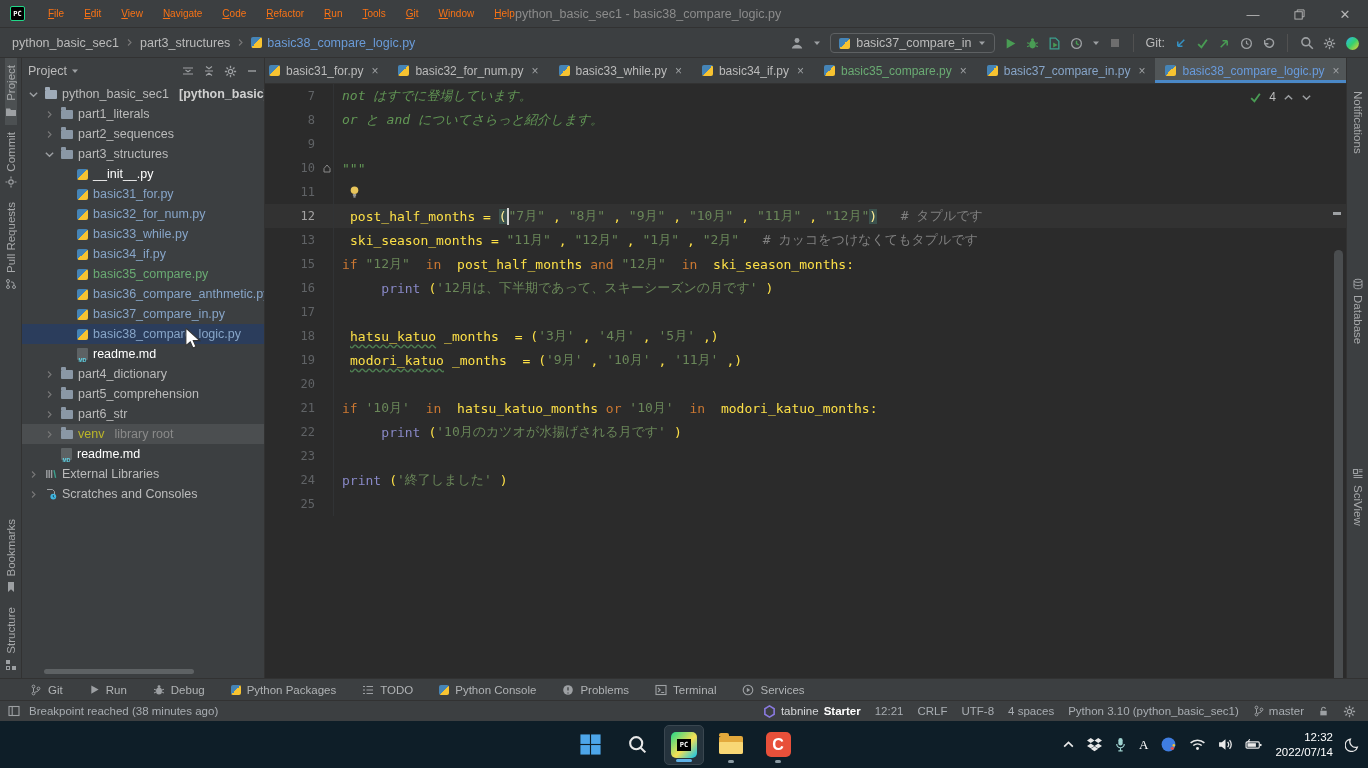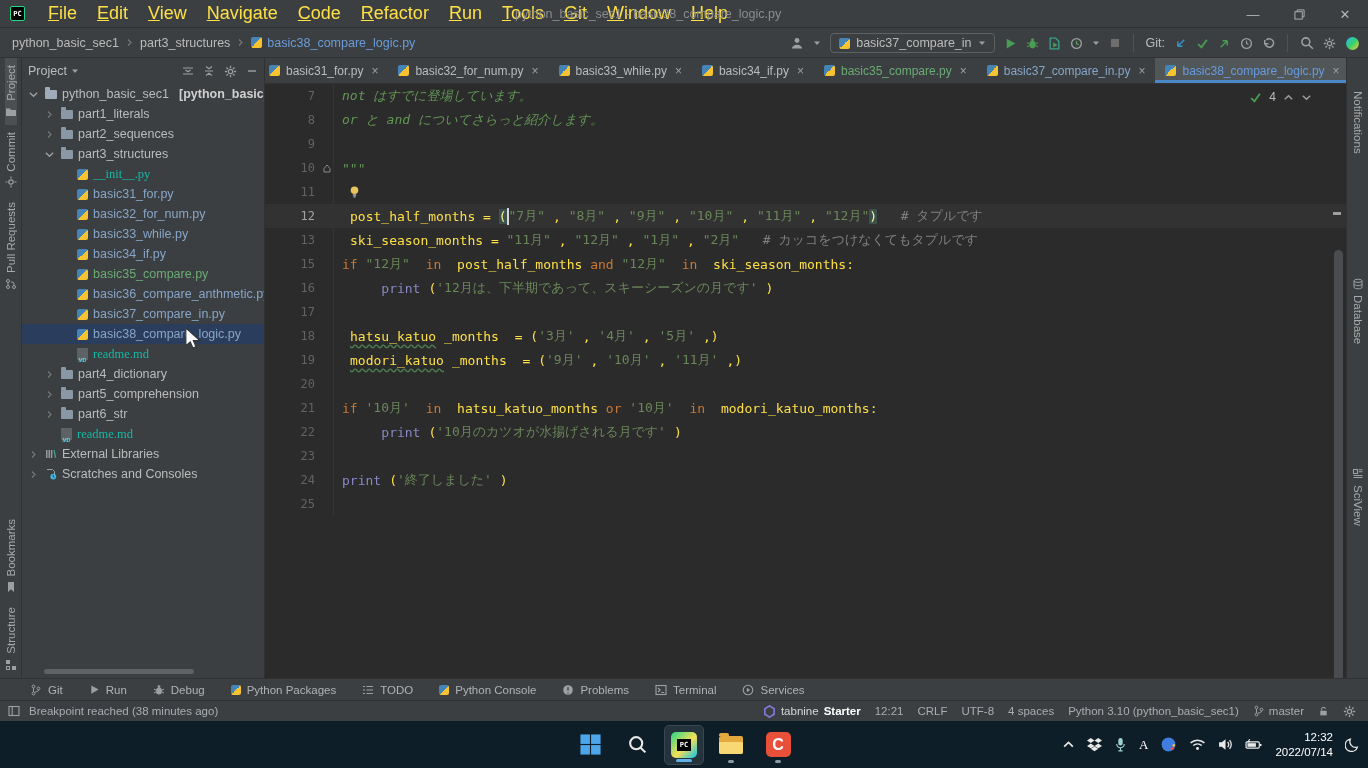--- a/index.html
+++ b/index.html
@@ -8,21 +8,21 @@
   #app{position:relative;width:1368px;height:541px;background:#3c3f41;color:#bbbbbb;}
   .ic{display:inline-flex;align-items:center;justify-content:center;vertical-align:middle;line-height:0;}
 
   
   #titlebar{position:absolute;left:0;top:0;width:1368px;height:28px;background:#3c3f41;
     display:flex;align-items:center;border-bottom:1px solid #323232;}
   #app-logo{width:15px;height:15px;margin:0 14px 0 10px;border:1.5px solid #21d789;border-radius:2px;
     background:#000;color:#fff;font-size:7px;font-weight:bold;display:flex;align-items:center;justify-content:center;
     font-family:"DejaVu Sans Mono",monospace;}
   #menus{display:flex;gap:2px;}
-  .menu-item{display:inline-block;padding:3px 9px;font-size:18px;color:#fde047;border-radius:3px;}
+  .menu-item{display:inline-block;padding:3px 9px;font-size:10px;color:#f97316;border-radius:3px;}
   .menu-item::first-letter{text-decoration:underline;}
   #win-title{position:absolute;left:515px;top:0;height:28px;display:flex;align-items:center;
     font-size:12.5px;color:#8c8c8c;}
   #win-controls{position:absolute;right:0;top:0;height:28px;display:flex;}
   .win-btn{width:46px;height:28px;display:flex;align-items:center;justify-content:center;color:#b6b6b6;font-size:13px;}
 
   
   #toolbar{position:absolute;left:0;top:28px;width:1368px;height:30px;background:#3c3f41;
     display:flex;align-items:center;border-bottom:1px solid #323232;}
   #breadcrumbs{display:flex;align-items:center;gap:6px;padding-left:12px;font-size:12.5px;}
@@ -51,21 +51,21 @@
   #project-header .title{display:flex;align-items:center;gap:4px;}
   #project-header .hdr-icons{margin-left:auto;display:flex;gap:9px;align-items:center;}
   #tree{font-size:12.5px;}
   .trow{height:20px;display:flex;align-items:center;gap:5px;white-space:nowrap;position:relative;}
   .trow .chev{width:14px;flex:0 0 14px;display:flex;justify-content:center;}
   .trow.selected{background:#2b3d5c;}
   .trow.hovered{background:#4b4e50;}
   .t-label{color:#bbbbbb;}
   .f-mod{color:#87a5c8;}
   .f-add{color:#6aab73;}
-  .f-plain{color:#14b8a6;font-family:Liberation Serif, serif;}
+  .f-plain{color:#ffffff;}
   .f-exc{color:#bbb529;}
   .t-suffix{color:#8a8a8a;margin-left:5px;}
   .t-suffix.bold{color:#d0d0d0;font-weight:bold;}
   #ptree-hscroll{position:absolute;left:22px;bottom:4px;width:150px;height:5px;background:#5e6264;border-radius:3px;}
 
   
   .i-folder{width:12px;height:9px;background:#8a97a5;border-radius:1px;position:relative;display:inline-block;flex:0 0 12px;}
   .i-folder::before{content:"";position:absolute;top:-3px;left:0;width:5px;height:3px;background:inherit;border-radius:1px 1px 0 0;}
   .i-folder.root{background:#9fabb8;}
   .i-py{width:11px;height:11px;border-radius:2px;flex:0 0 11px;
@@ -531,20 +531,32 @@
           <span class="chev">
             <svg viewBox="0 0 12 12" width="9" height="9">
               <path d="M4 2l4 4-4 4" fill="none" stroke="#787878" stroke-width="1.5"></path>
             </svg>
           </span>
           <span class="ic">
             <span class="i-folder"></span>
           </span>
           <span class="t-label">part6_str</span>
         </div>
+        <div class="trow hovered" style="padding-left:20px">
+          <span class="chev">
+            <svg viewBox="0 0 12 12" width="9" height="9">
+              <path d="M4 2l4 4-4 4" fill="none" stroke="#787878" stroke-width="1.5"></path>
+            </svg>
+          </span>
+          <span class="ic">
+            <span class="i-folder"></span>
+          </span>
+          <span class="f-exc">venv</span>
+          <span class="t-suffix">library root</span>
+        </div>
         <div class="trow" style="padding-left:20px">
           <span class="chev"></span>
           <span class="ic">
             <span class="i-md"></span>
           </span>
           <span class="f-plain">readme.md</span>
         </div>
         <div class="trow" style="padding-left:4px">
           <span class="chev">
             <svg viewBox="0 0 12 12" width="9" height="9">

